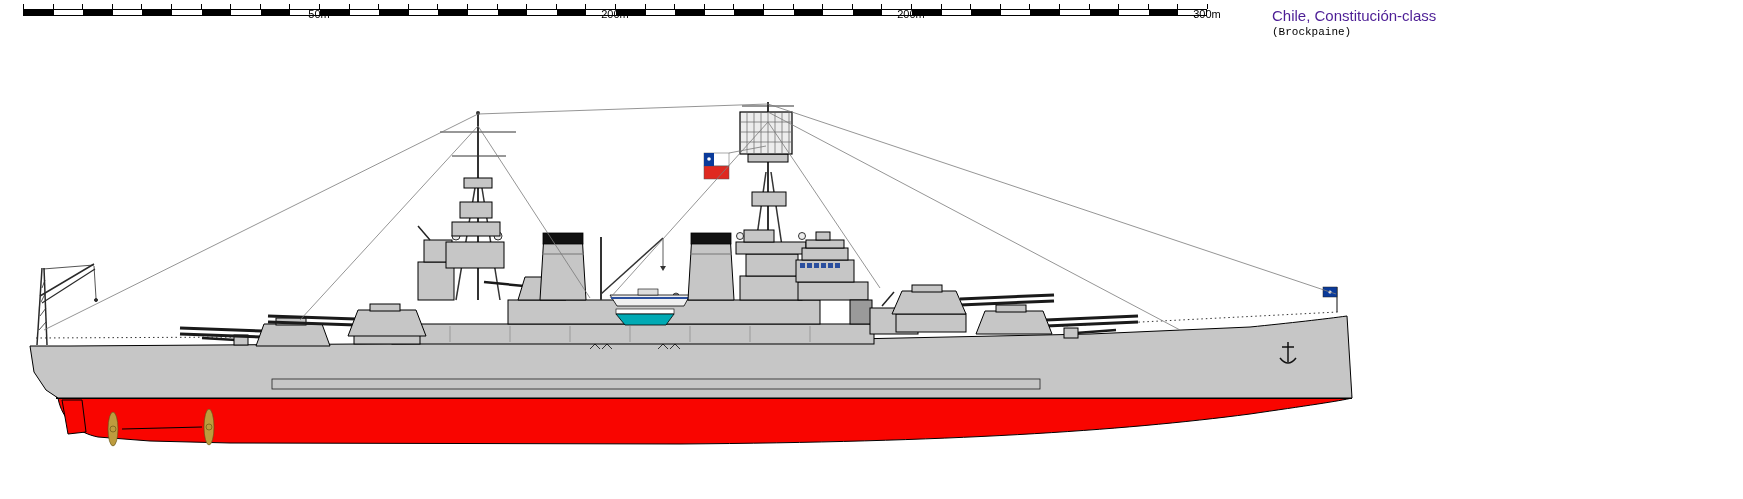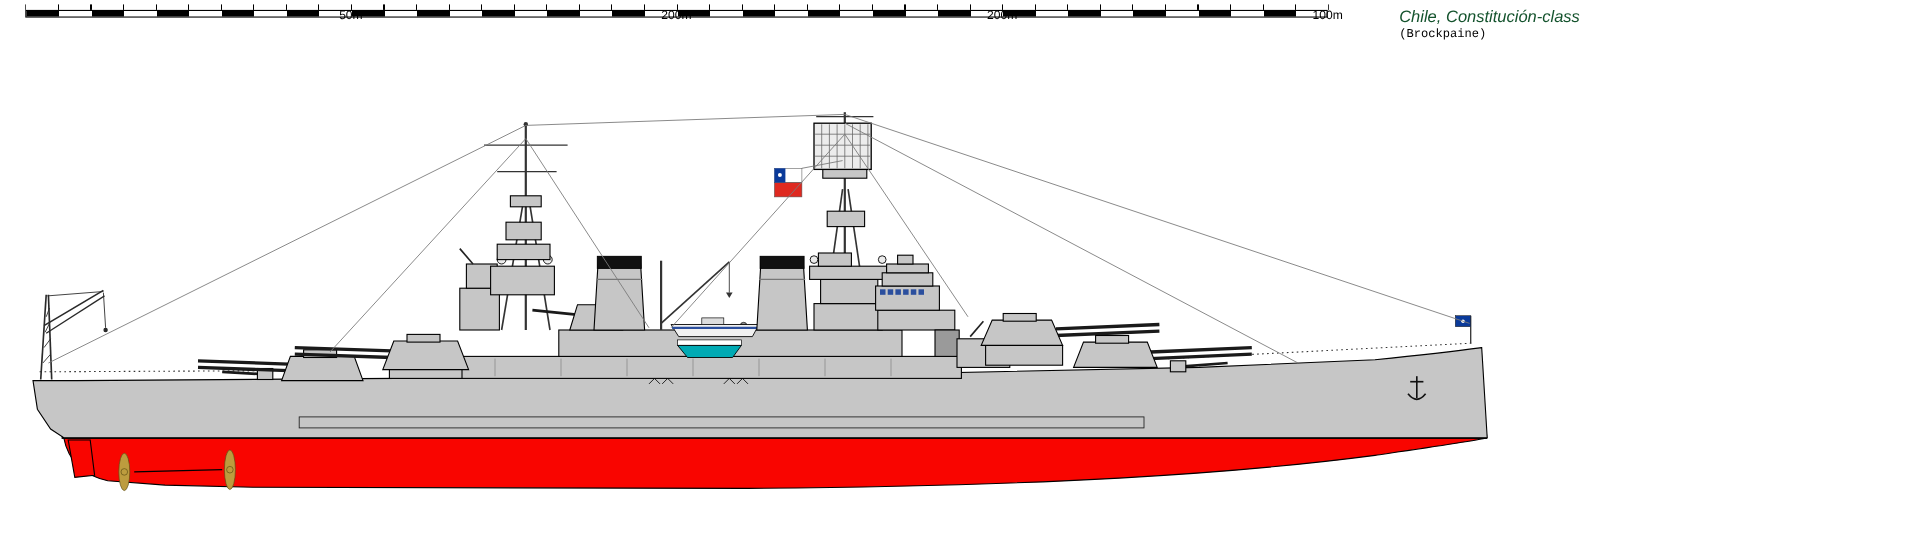--- a/index.html
+++ b/index.html
@@ -3,21 +3,21 @@
 <meta charset="utf-8">
 <style>
   html,body{margin:0;padding:0;width:1743px;height:499px;background:#fff;overflow:hidden;
             font-family:"Liberation Sans",sans-serif;position:relative;}
   .scalebar{position:absolute;left:23px;top:4px;width:1184px;}
   .scalebar .ticks{height:5px;width:1185px;
      background:repeating-linear-gradient(90deg,#000 0 1px,transparent 1px 29.6px);}
   .scalebar .bar{height:5px;border:1px solid #000;box-sizing:content-box;
      background:repeating-linear-gradient(90deg,#000 0 29.6px,#fff 29.6px 59.2px);}
   .slabel{position:absolute;top:4px;transform:translateX(-50%);font-size:11px;color:#000;white-space:nowrap;}
-  .title{position:absolute;left:1272px;top:7px;font-size:15px;color:#14532d;white-space:nowrap;font-style:italic;}
+  .title{position:absolute;left:1272px;top:7px;font-size:15px;color:#4c1d95;white-space:nowrap;}
   .credit{position:absolute;left:1272px;top:26px;font-size:11px;color:#000;white-space:nowrap;font-family:Liberation Mono, monospace;}
   svg.ship{position:absolute;left:0;top:0;}
   .hullg{fill:var(--hull-gray,#c6c6c6);stroke:#000;stroke-width:1;}
   .lt{fill:var(--light-gray,#ececec);stroke:#000;stroke-width:.8;}
   .red{fill:var(--underwater-red,#f90500);stroke:#000;stroke-width:1;}
   .gold{fill:var(--propeller-gold,#bd9c3e);stroke:#5c4c12;stroke-width:.6;}
   .teal{fill:var(--boat-teal,#00aab4);stroke:#000;stroke-width:.8;}
   .cap{fill:var(--funnel-cap-black,#111111);}
   .gun{stroke:#1a1a1a;stroke-width:3;fill:none;}
   .det{stroke:#222;stroke-width:.9;fill:none;}
@@ -27,21 +27,21 @@
 </style>
 </head>
 <body>
 
 <div class="scalebar">
   <div class="ticks"></div>
   <div class="bar"></div>
   <span class="slabel" style="left:296px">50m</span>
   <span class="slabel" style="left:592px">200m</span>
   <span class="slabel" style="left:888px">200m</span>
-  <span class="slabel" style="left:1184px">100m</span>
+  <span class="slabel" style="left:1184px">300m</span>
 </div>
 
 <div class="title">Chile, Constitución-class</div>
 <div class="credit">(Brockpaine)</div>
 
 <svg class="ship" width="1743" height="499" viewBox="0 0 1743 499">
 
   <g>
     <path class="red" d="M58,398 C62,420 78,433 98,437 L150,441 L230,443 L680,444 C950,442 1120,431 1250,414 C1305,406 1340,401 1352,398 Z"></path>
     <path class="red" d="M62,400 L82,400 L86,432 L68,434 Z"></path>

